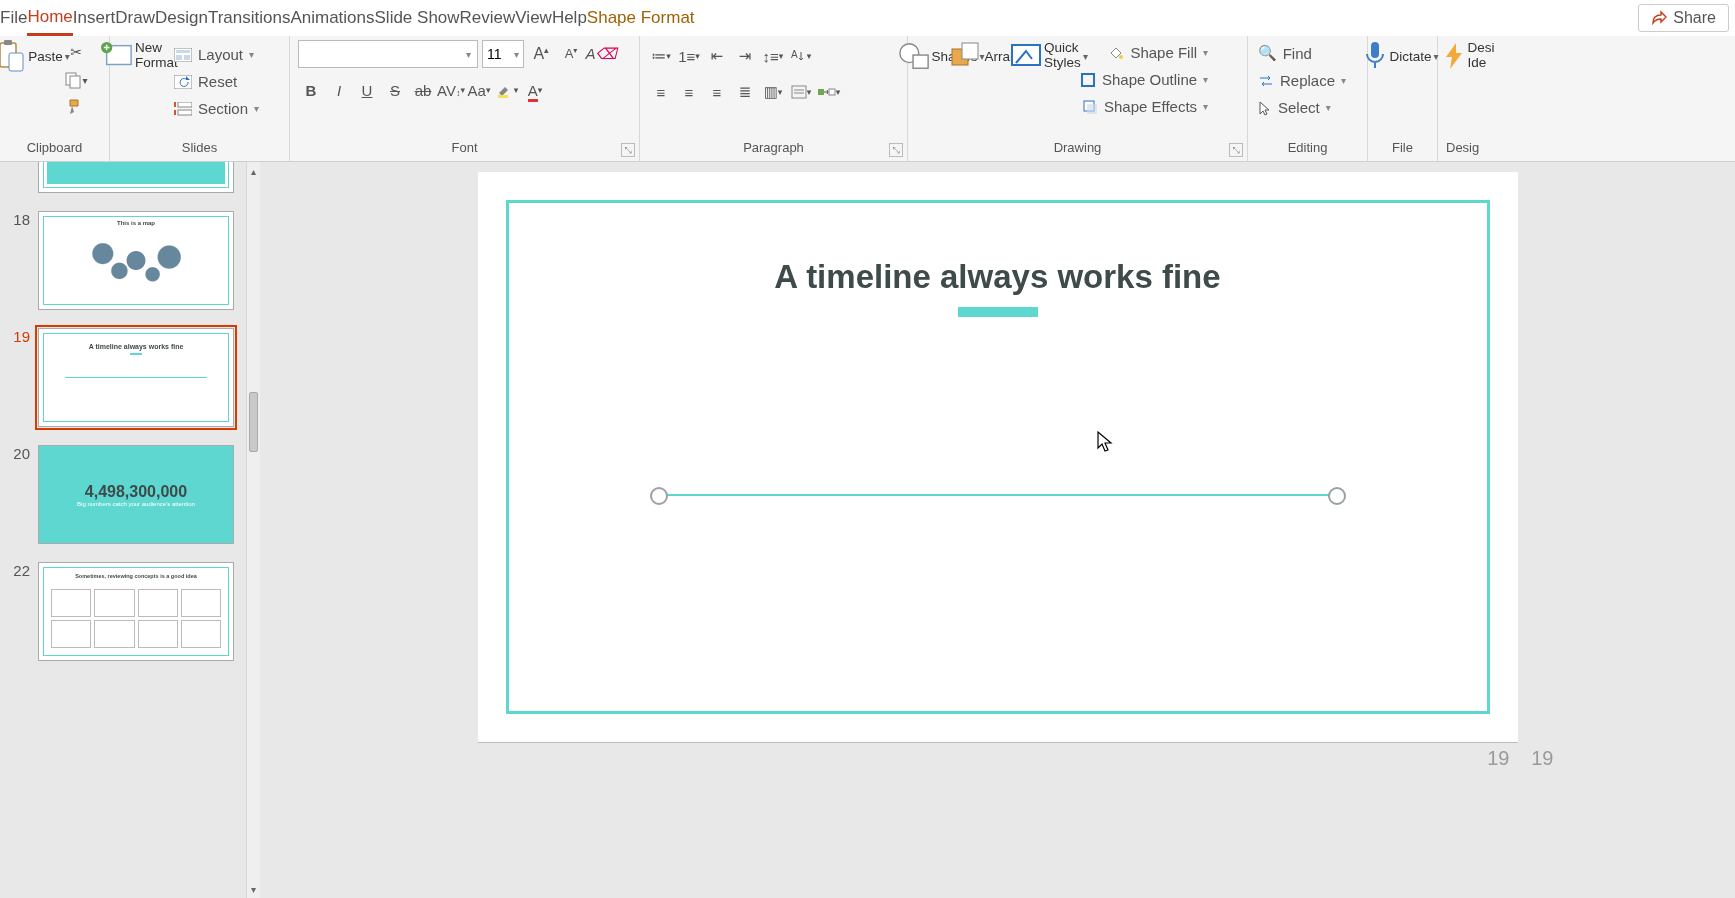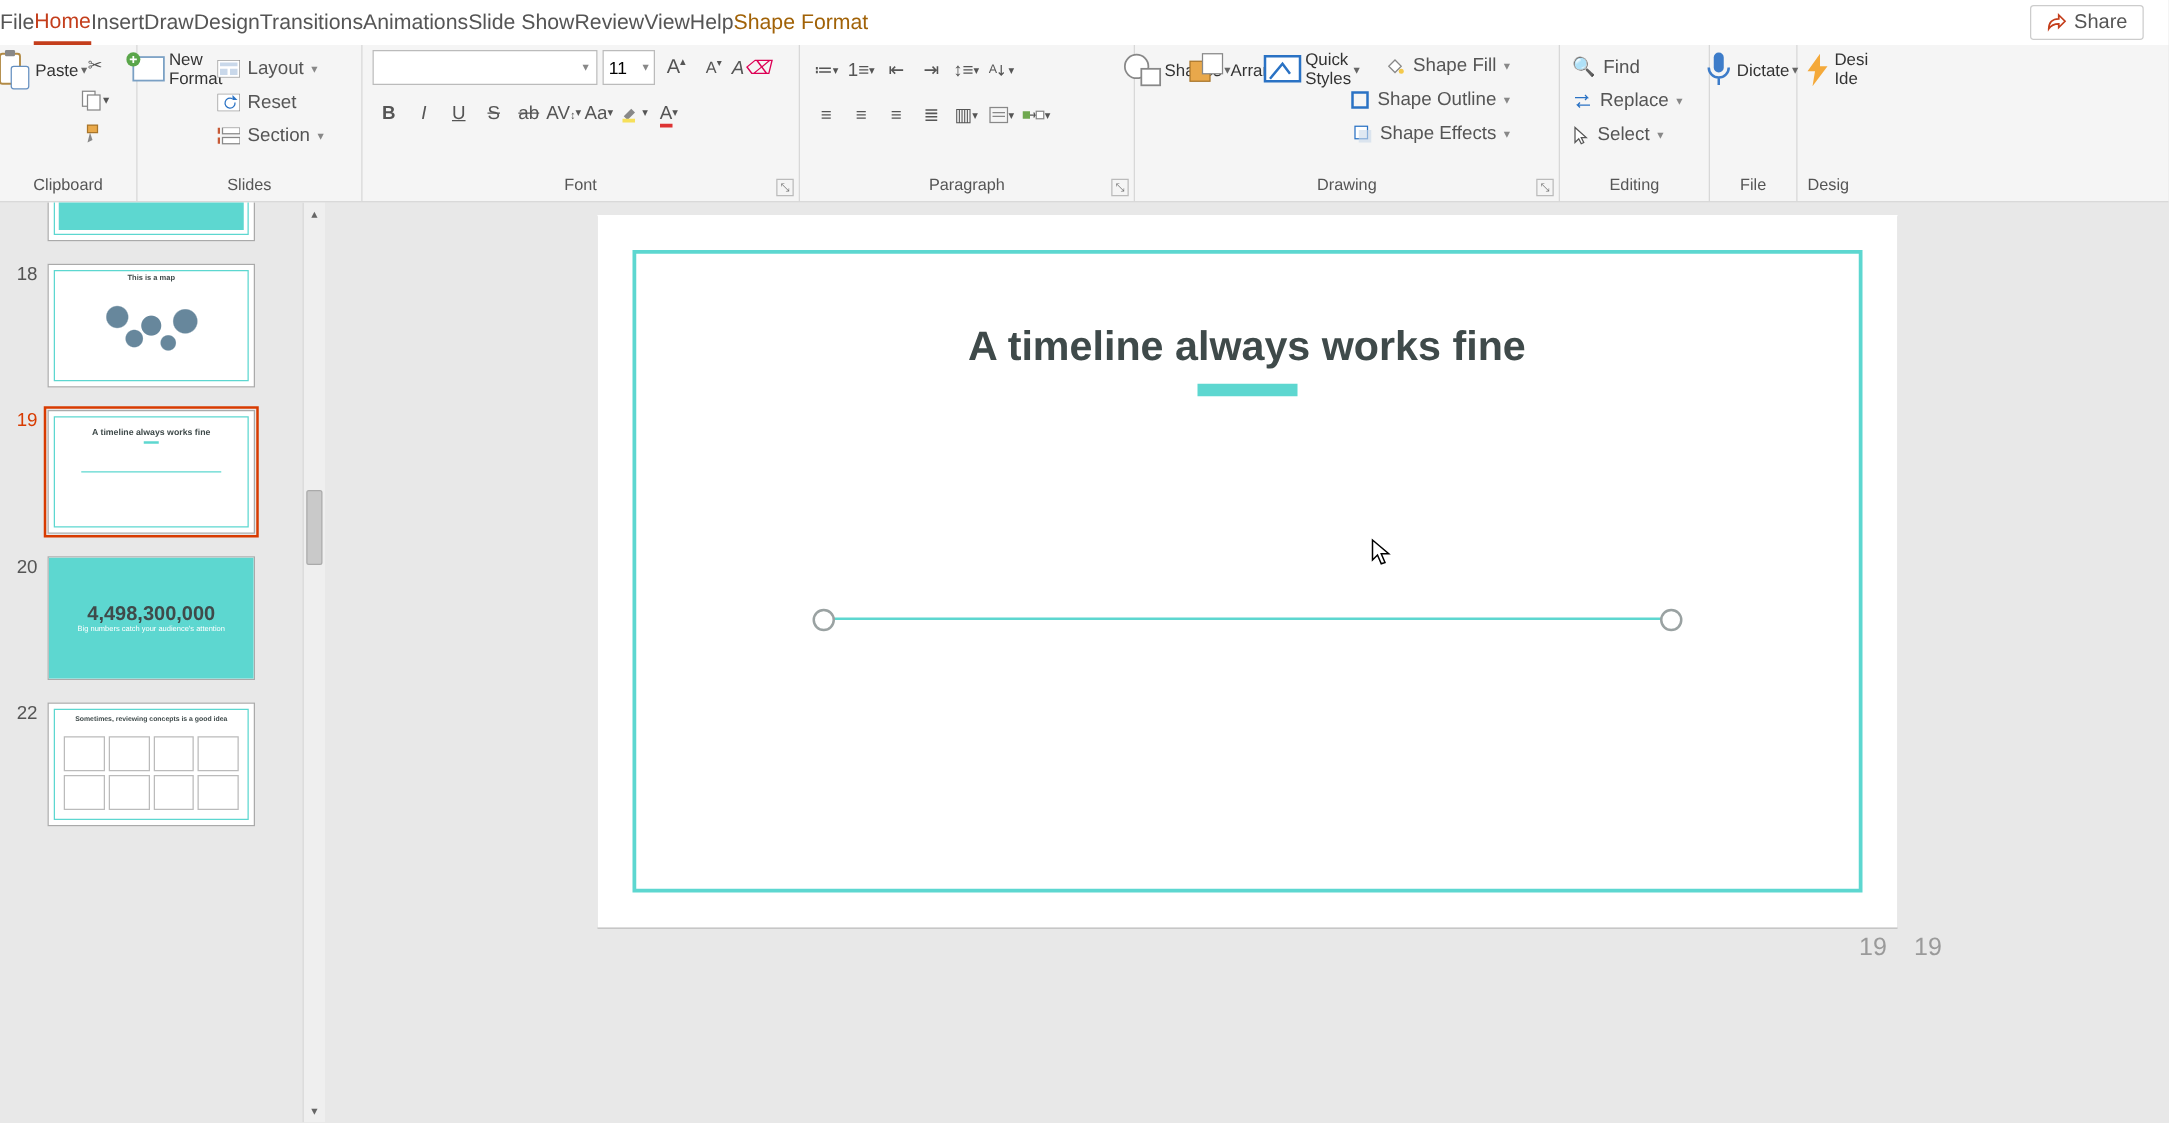--- a/index.html
+++ b/index.html
@@ -4,21 +4,21 @@
 <style>
 * { box-sizing: border-box; margin: 0; padding: 0; font-family: "Segoe UI", Arial, sans-serif; }
 body { background: #e8e8e8; width: 1735px; height: 898px; overflow: hidden; user-select: none; }
 
 
 .tabs { display: flex; align-items: center; height: 36px; background: #fff; justify-content: space-between; }
 .tabs-left { display: flex; align-items: center; height: 100%; }
 .tab { padding: 0 0; height: 100%; display: flex; align-items: center; font-size: 17px; color: #555; cursor: pointer; }
 .tab.active { color: #c43e1c; border-bottom: 3px solid #c43e1c; font-weight: 500; }
 .tab.contextual { color: #a16207; }
-.share-btn { display: flex; align-items: center; gap: 6px; padding: 4px 12px; margin-right: 20px; border: 1px solid #ccc; border-radius: 3px; font-size: 16px; color: #555; cursor: pointer; background:#fff; }
+.share-btn { display: flex; align-items: center; gap: 6px; padding: 4px 12px; margin-right: 6px; border: 1px solid #ccc; border-radius: 3px; font-size: 16px; color: #555; cursor: pointer; background:#fff; }
 .share-btn svg { width: 16px; height: 16px; }
 
 
 .ribbon { display: flex; height: 126px; background: #f5f5f5; border-bottom: 1px solid #d0d0d0; }
 .group { display: flex; flex-direction: column; border-right: 1px solid #d8d8d8; padding: 4px 8px; position: relative; }
 .group-body { display: flex; align-items: flex-start; flex: 1; gap: 4px; }
 .group-label { text-align: center; font-size: 13px; color: #555; padding-bottom: 2px; }
 .dlg-launch { position: absolute; right: 4px; bottom: 4px; width: 14px; height: 14px; border: 1px solid #bbb; font-size: 9px; text-align:center; line-height:12px; color:#777; cursor:pointer; }
 
 .big-btn { display: flex; flex-direction: row; align-items: center; justify-content: center; width: 50px; font-size: 13.5px; color: #333; cursor: pointer; gap:2px; }
@@ -37,21 +37,21 @@
 
 .tool-row { display:flex; gap:2px; }
 .fmt-btn { width:26px; height:24px; display:flex; align-items:center; justify-content:center; cursor:pointer; color:#555; font-size:15px; }
 
 
 .workspace { display:flex; height: 736px; }
 .thumbs { width: 260px; background:#e8e8e8; overflow:hidden; display:flex; }
 .thumb-list { flex:1; padding:0 12px 0 8px; }
 .thumb-row { display:flex; align-items:flex-start; gap:8px; margin-bottom:18px; }
 .thumb-num { font-size:15px; color:#555; width:22px; text-align:right; }
-.thumb { width: 166px; height: 99px; background:#fff; border:1px solid #aaa; position:relative; overflow:hidden; }
+.thumb { width: 196px; height: 99px; background:#fff; border:1px solid #aaa; position:relative; overflow:hidden; }
 .thumb.selected { outline: 2px solid #d83b01; outline-offset:1px; }
 .thumb-inner-border { position:absolute; inset:4px; border:1.5px solid #5dd7d0; }
 .scroll-track { width:18px; background:#efefef; border-left:1px solid #d6d6d6; position:relative; }
 .scroll-up, .scroll-down { position:absolute; left:0; right:0; height:18px; display:flex; align-items:center; justify-content:center; font-size:10px; color:#666; cursor:pointer; }
 .scroll-up { top:0; } .scroll-down { bottom:0; }
 .scroll-thumb { position:absolute; left:2px; right:2px; top:230px; height:60px; background:#c9c9c9; border:1px solid #aaa; border-radius:2px; cursor:pointer; }
 
 .canvas-area { flex:1; background:#e8e8e8; display:flex; align-items:flex-start; justify-content:center; padding:10px 24px 24px; }
 .slide-wrap { position:relative; }
 .slide { width: 1040px; height: 570px; background:#fff; box-shadow: 0 1px 0 #bbb; position:relative; }

